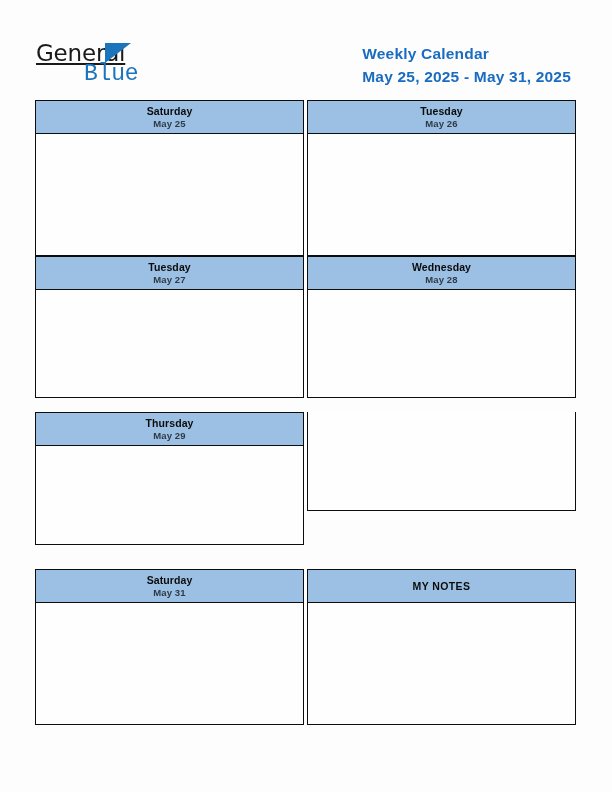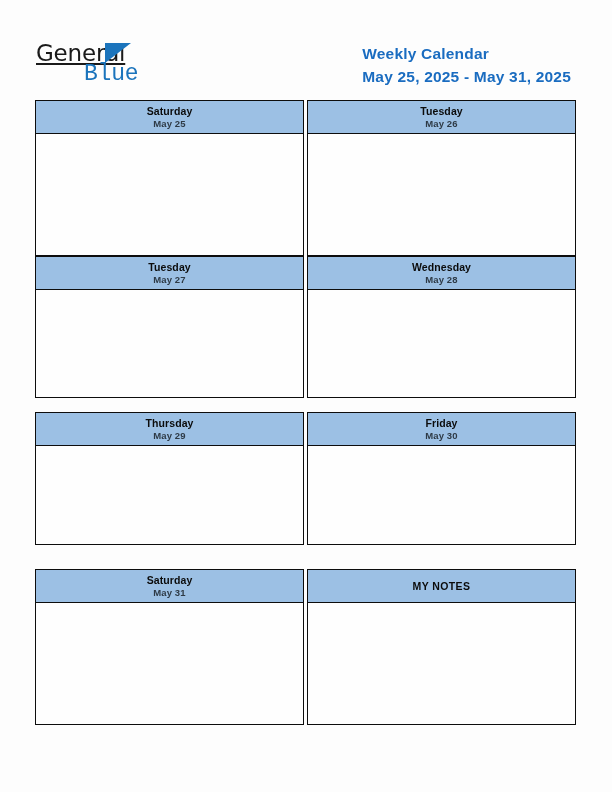--- a/index.html
+++ b/index.html
@@ -219,24 +219,20 @@
         <div class="day-body"></div>
       </div>
       <div class="day-block row1">
         <div class="day-header">
           <div class="day-name">Wednesday</div>
           <div class="day-date">May 28</div>
         </div>
         <div class="day-body"></div>
       </div>
       <div class="day-block row2">
-        <div class="day-header">
-          <div class="day-name">Friday</div>
-          <div class="day-date">May 30</div>
-        </div>
         <div class="day-body"></div>
       </div>
       <div class="day-block row3">
         <div class="day-header notes">
           <div class="day-name">MY NOTES</div>
         </div>
         <div class="day-body"></div>
       </div>
     </div>
 </div>

